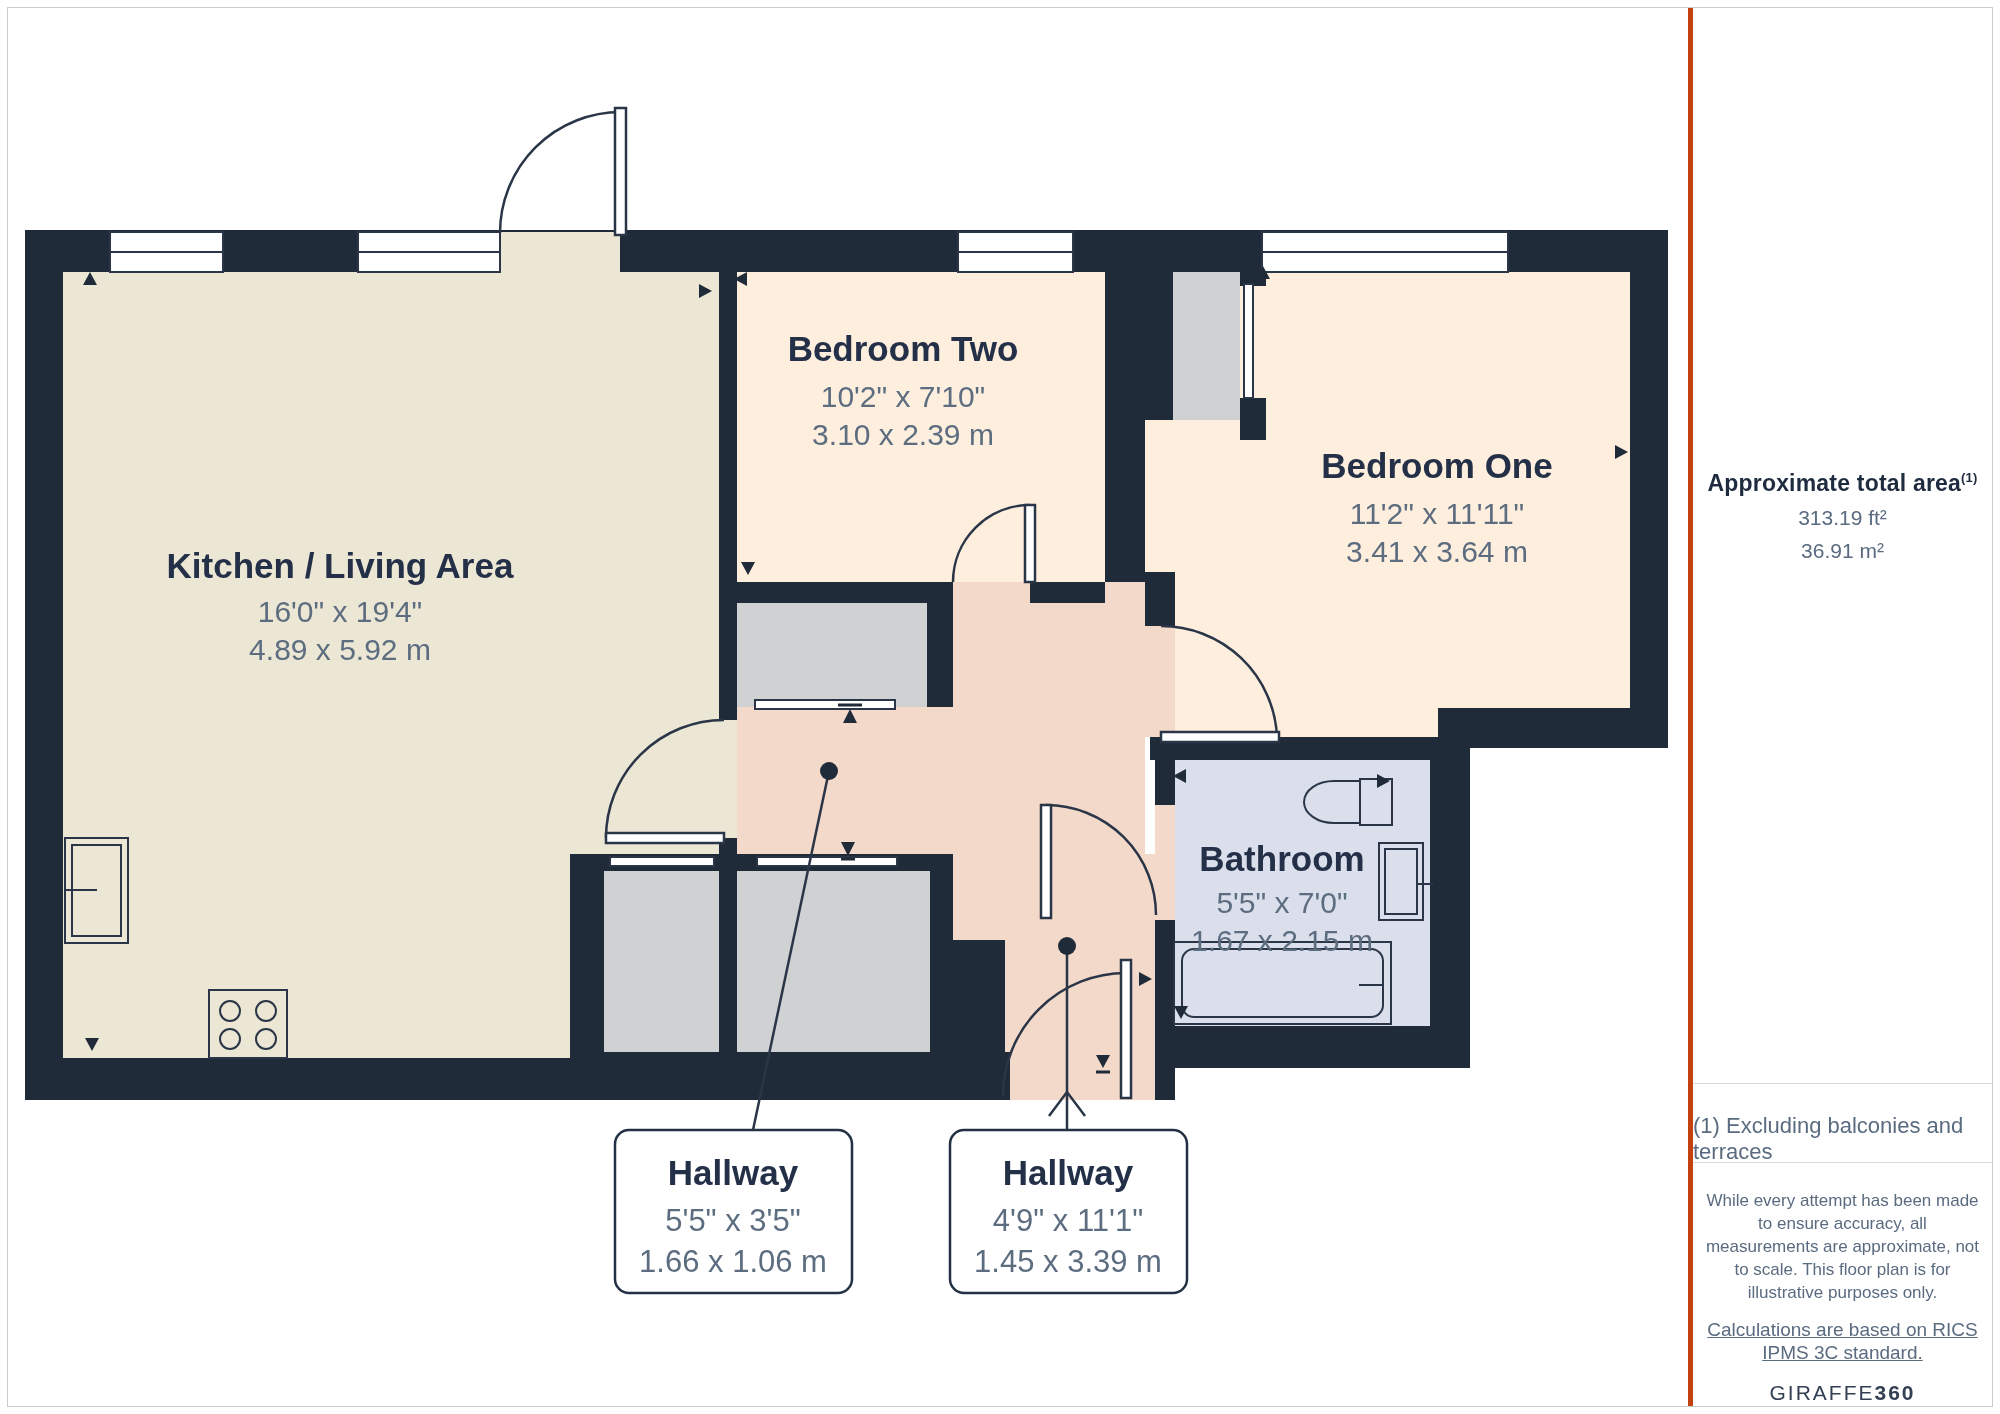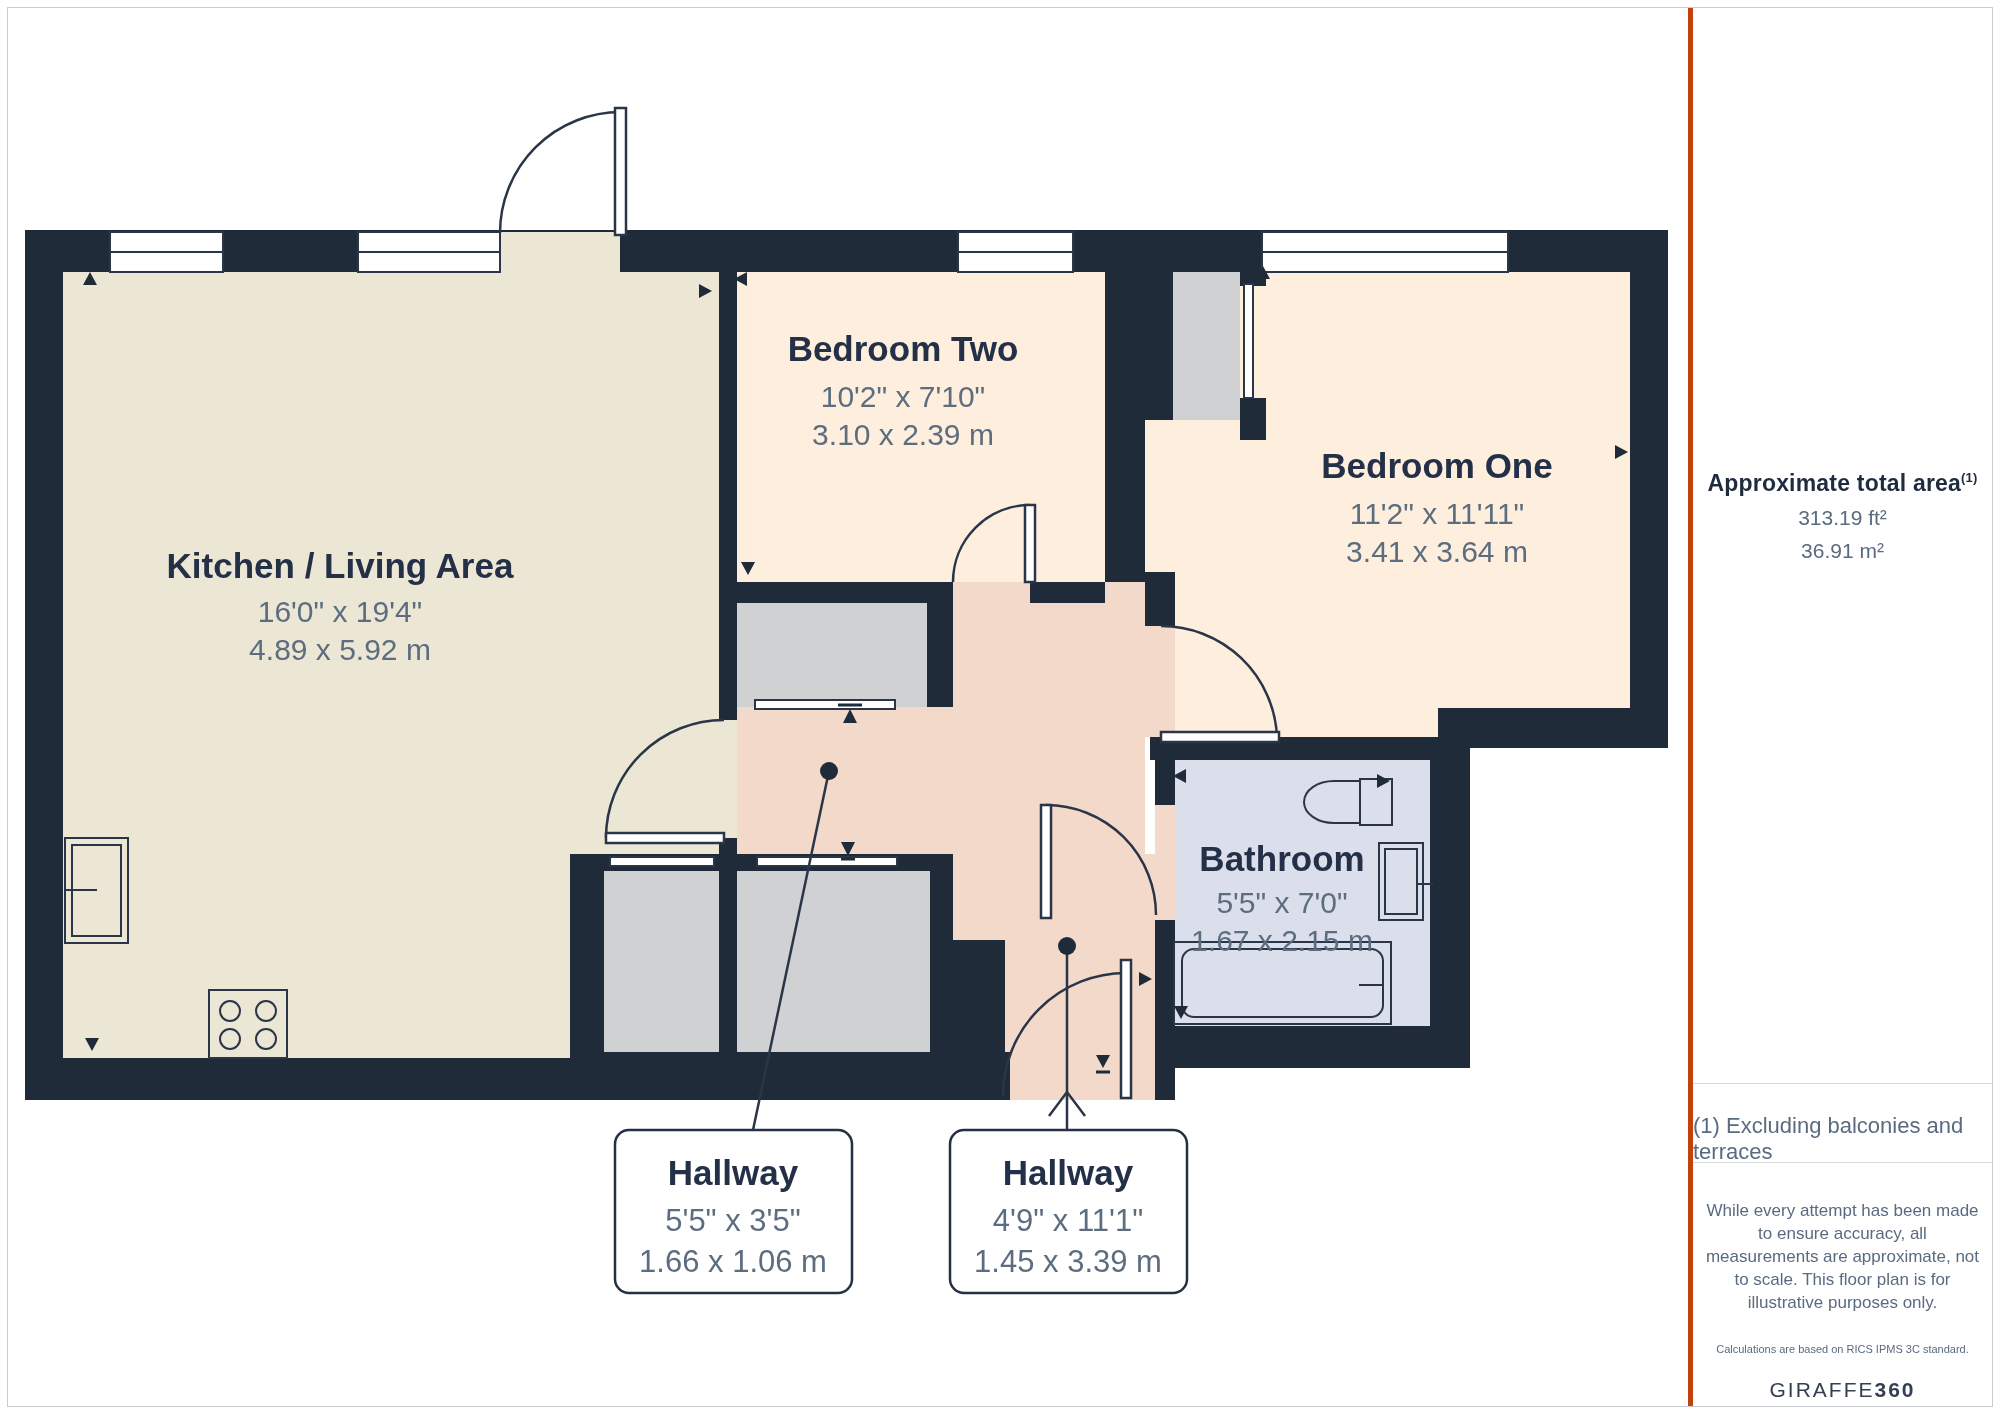--- a/index.html
+++ b/index.html
@@ -16,23 +16,23 @@
   .sidebar { position:absolute; left:1688px; top:8px; bottom:8px; right:8px;
              border-left:5px solid #c2410c; background:#fff; }
   .area-block { position:absolute; top:462px; left:0; right:0; text-align:center; }
   .area-title { font-size:23px; font-weight:700; color:#1f2c3f; letter-spacing:0.2px; }
   .area-title sup { font-size:13px; font-weight:700; }
   .area-val { font-size:21px; color:#5a6b80; margin-top:9px; }
   .footnote-block { position:absolute; top:1075px; left:0; right:0; height:79px;
                     border-top:1px solid #d7dadd; display:flex; align-items:center; justify-content:center; }
   .footnote-text { font-size:22px; color:#5a6b80;margin-top:32px; }
   .disclaimer-block { position:absolute; top:1154px; left:0; right:0; bottom:0;
-                      border-top:1px solid #d7dadd; text-align:center; padding-top:36px; }
+                      border-top:1px solid #d7dadd; text-align:center; padding-top:26px; }
   .disclaimer-text { font-size:17px; line-height:23px; color:#5a6b80; max-width:282px; margin:0 auto; }
-  .standard-text { font-size:11px; line-height:23px; color:#5a6b80; max-width:272px; margin:24px auto 0; }
+  .standard-text { font-size:19px; line-height:23px; color:#5a6b80; max-width:272px; margin:14px auto 0;text-decoration:underline; }
   .brand { margin-top:17px; font-size:21px; letter-spacing:2px; color:#333f52; }
   .brand .b { font-weight:700; }
 </style>
 </head>
 <body>
 
 <div class="page">
   <div class="frame"></div>
 
   <svg class="plan" width="1688" height="1414" viewBox="0 0 1688 1414">

